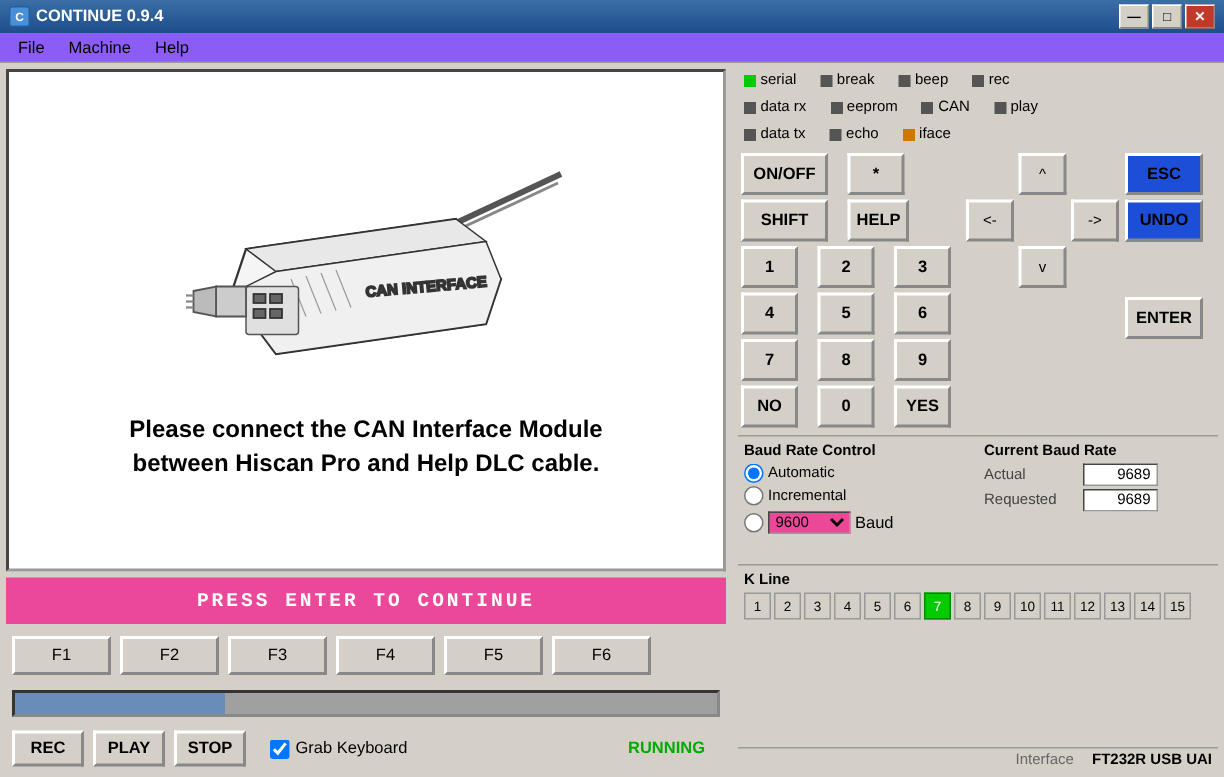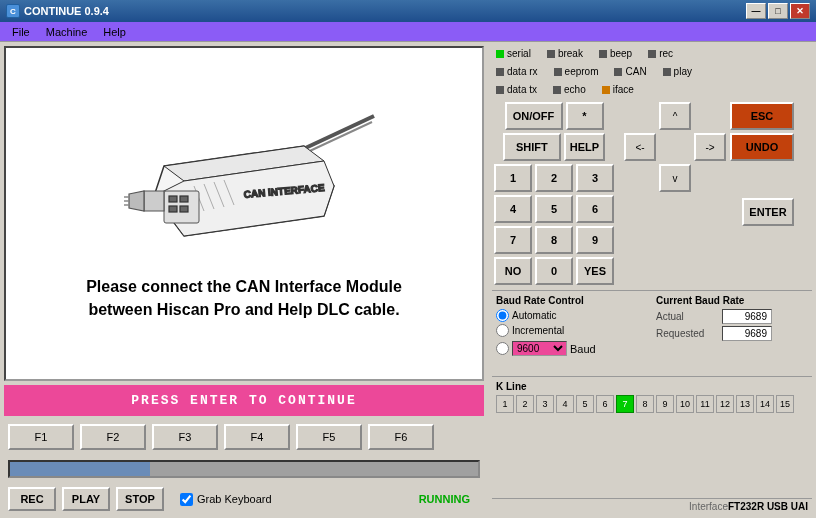--- a/index.html
+++ b/index.html
@@ -223,22 +223,21 @@
       gap: 4px;
       padding: 2px;
     }
     .keypad-left {
       display: flex;
       flex-direction: column;
       gap: 3px;
     }
     .keypad-row {
       display: flex;
-      gap: 3px;
-      justify-content: center;
+      gap: 13px;
     }
 
     .key-btn {
       min-width: 38px; height: 28px;
       background: #d4d0c8;
       border: 2px solid;
       border-top-color: #fff;
       border-left-color: #fff;
       border-right-color: #888;
       border-bottom-color: #888;
@@ -260,22 +259,22 @@
       border: 2px solid;
       border-top-color: #fff;
       border-left-color: #fff;
       border-right-color: #888;
       border-bottom-color: #888;
       cursor: pointer;
       font-size: 10px;
       display: flex; align-items: center; justify-content: center;
     }
     .esc-btn, .undo-btn {
-      width: 64px; height: 28px;
-      background: #c2410c;
+      width: 52px; height: 28px;
+      background: #1d4ed8;
       border: 2px solid;
       border-top-color: #fff;
       border-left-color: #fff;
       border-right-color: #888;
       border-bottom-color: #888;
       cursor: pointer;
       font-size: 11px;
       font-weight: bold;
       display: flex; align-items: center; justify-content: center;
     }
@@ -380,21 +379,21 @@
     
     .interface-bar {
       display: flex;
       justify-content: flex-end;
       align-items: center;
       padding: 2px 4px;
       border-top: 1px solid #999;
       margin-top: auto;
       font-size: 10px;
     }
-    .interface-label { color: #666; margin-right: 0; }
+    .interface-label { color: #666; margin-right: 12px; }
     .interface-value { font-weight: bold; font-size: 10px; }
 
     input[type="checkbox"] { cursor: pointer; }
     input[type="radio"] { cursor: pointer; }
     select { cursor: pointer; }
   </style>
 </head>
 <body>
 
 <div class="title-bar">

